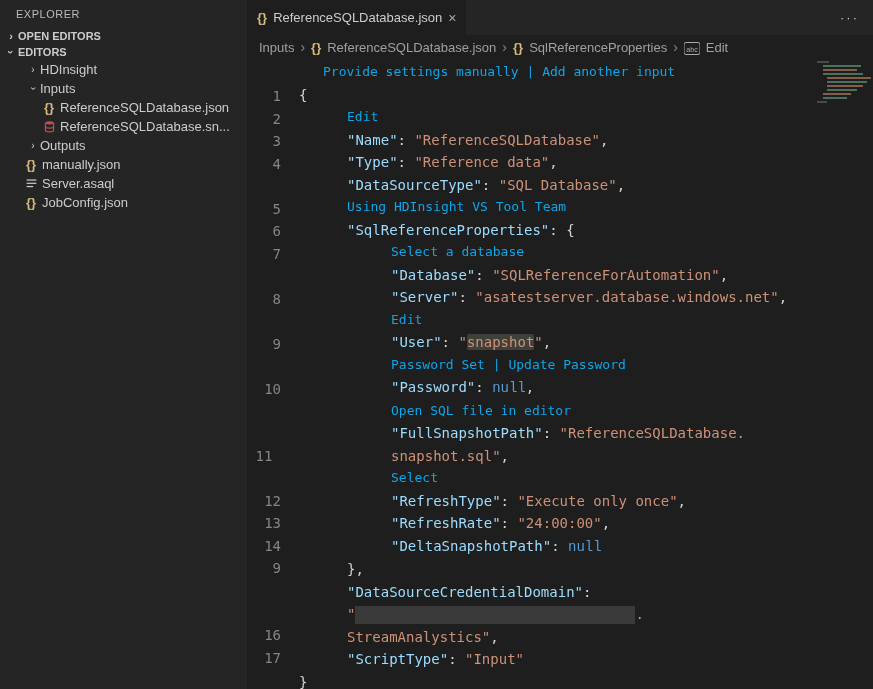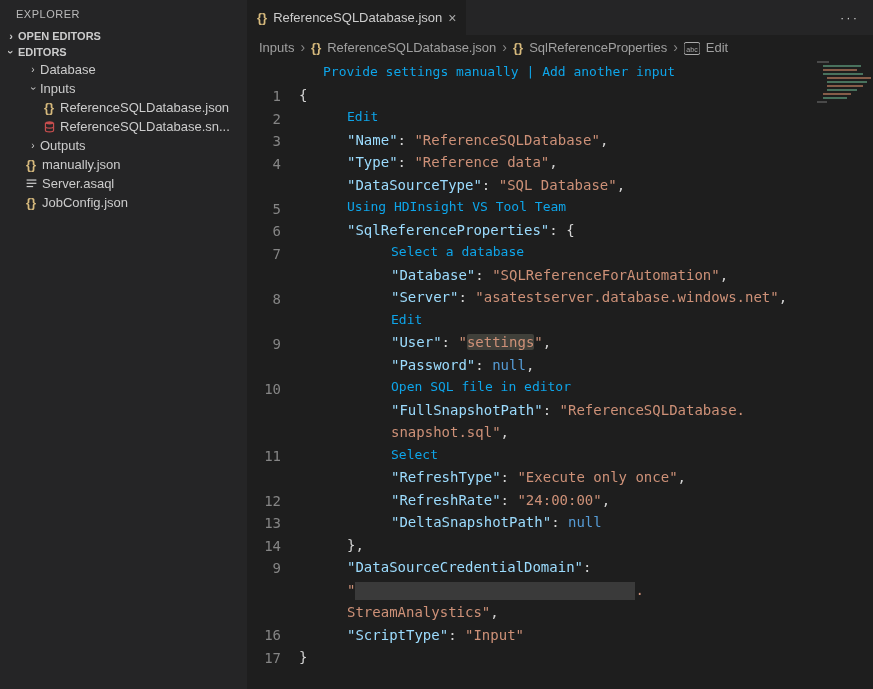--- a/index.html
+++ b/index.html
@@ -120,37 +120,37 @@
   font-size: 14px;
   line-height: 22.5px;
   padding-top: 26px;
 }
 .gutter div { height: 22.5px; }
 .gutter .ln4 { height: 45px; }
 .gutter .ln7 { height: 45px; }
 .gutter .ln8 { height: 45px; }
 .gutter .ln9 { height: 45px; }
 .gutter .ln10 { height: 67px; }
-.gutter .ln11 { height: 45px; }
+.gutter .ln11 { height: 45px; text-align: center; }
 .gutter .ln15 { height: 67px; }
 .code {
   flex: 1;
   font-family: Consolas, monospace;
   font-size: 14px;
   line-height: 22.5px;
   padding-top: 2px;
 }
 .hint {
   color: #0ea5e9;
   font-size: 13px;
 }
 .brace { color: #d4d4d4; }
 .key { color: #9cdcfe; }
 .str { color: #ce9178; }
-.null { color: #569cd6; }
+.null { color: #569cd6; font-family: Liberation Mono, monospace; }
 .punct { color: #d4d4d4; }
 .str.hl { background: #40403a; border-radius: 2px;}
 .minimap {
   position: absolute;
   top: 2px;
   right: 4px;
   width: 52px;
   height: 42px;
   opacity: 0.6;
 }
@@ -166,21 +166,21 @@
     <span class="chev">›</span>
     <span>OPEN EDITORS</span>
   </div>
   <div class="section-header">
     <span class="chev" style="transform:rotate(90deg)">›</span>
     <span>EDITORS</span>
   </div>
   <div class="tree">
     <div class="tree-item lvl1">
       <span class="chev">›</span>
-      <span>Database</span>
+      <span>HDInsight</span>
     </div>
     <div class="tree-item lvl1">
       <span class="chev" style="transform:rotate(90deg);display:inline-block">›</span>
       <span>Inputs</span>
     </div>
     <div class="tree-item lvl2">
       <span class="ficon ic-braces">{}</span>
       <span>ReferenceSQLDatabase.json</span>
     </div>
     <div class="tree-item lvl2">
@@ -271,21 +271,22 @@
 <div class="hint" style="padding-left:48px">Edit</div>
 <div style="padding-left:48px"><span class="key">"Name"</span><span class="punct">: </span><span class="str">"ReferenceSQLDatabase"</span><span class="punct">,</span></div>
 <div style="padding-left:48px"><span class="key">"Type"</span><span class="punct">: </span><span class="str">"Reference data"</span><span class="punct">,</span></div>
 <div style="padding-left:48px"><span class="key">"DataSourceType"</span><span class="punct">: </span><span class="str">"SQL Database"</span><span class="punct">,</span></div>
 <div class="hint" style="padding-left:48px">Using HDInsight VS Tool Team</div>
 <div style="padding-left:48px"><span class="key">"SqlReferenceProperties"</span><span class="punct">: {</span></div>
 <div class="hint" style="padding-left:92px">Select a database</div>
 <div style="padding-left:92px"><span class="key">"Database"</span><span class="punct">: </span><span class="str">"SQLReferenceForAutomation"</span><span class="punct">,</span></div>
 <div style="padding-left:92px"><span class="key">"Server"</span><span class="punct">: </span><span class="str">"asatestserver.database.windows.net"</span><span class="punct">,</span></div>
 <div class="hint" style="padding-left:92px">Edit</div>
-<div style="padding-left:92px"><span class="key">"User"</span><span class="punct">: </span><span class="str">"</span><span class="str hl">settings</span><span class="str">"</span><span class="punct">,</span></div>
+<div style="padding-left:92px"><span class="key">"User"</span><span class="punct">: </span><span class="str">"</span><span class="str hl">snapshot</span><span class="str">"</span><span class="punct">,</span></div>
+<div class="hint" style="padding-left:92px">Password Set | Update Password</div>
 <div style="padding-left:92px"><span class="key">"Password"</span><span class="punct">: </span><span class="null">null</span><span class="punct">,</span></div>
 <div class="hint" style="padding-left:92px">Open SQL file in editor</div>
 <div style="padding-left:92px"><span class="key">"FullSnapshotPath"</span><span class="punct">: </span><span class="str">"ReferenceSQLDatabase.</span></div>
 <div style="padding-left:92px"><span class="str">snapshot.sql"</span><span class="punct">,</span></div>
 <div class="hint" style="padding-left:92px">Select</div>
 <div style="padding-left:92px"><span class="key">"RefreshType"</span><span class="punct">: </span><span class="str">"Execute only once"</span><span class="punct">,</span></div>
 <div style="padding-left:92px"><span class="key">"RefreshRate"</span><span class="punct">: </span><span class="str">"24:00:00"</span><span class="punct">,</span></div>
 <div style="padding-left:92px"><span class="key">"DeltaSnapshotPath"</span><span class="punct">: </span><span class="null">null</span></div>
 <div style="padding-left:48px"><span class="punct">},</span></div>
 <div style="padding-left:48px"><span class="key">"DataSourceCredentialDomain"</span><span class="punct">:</span></div>

